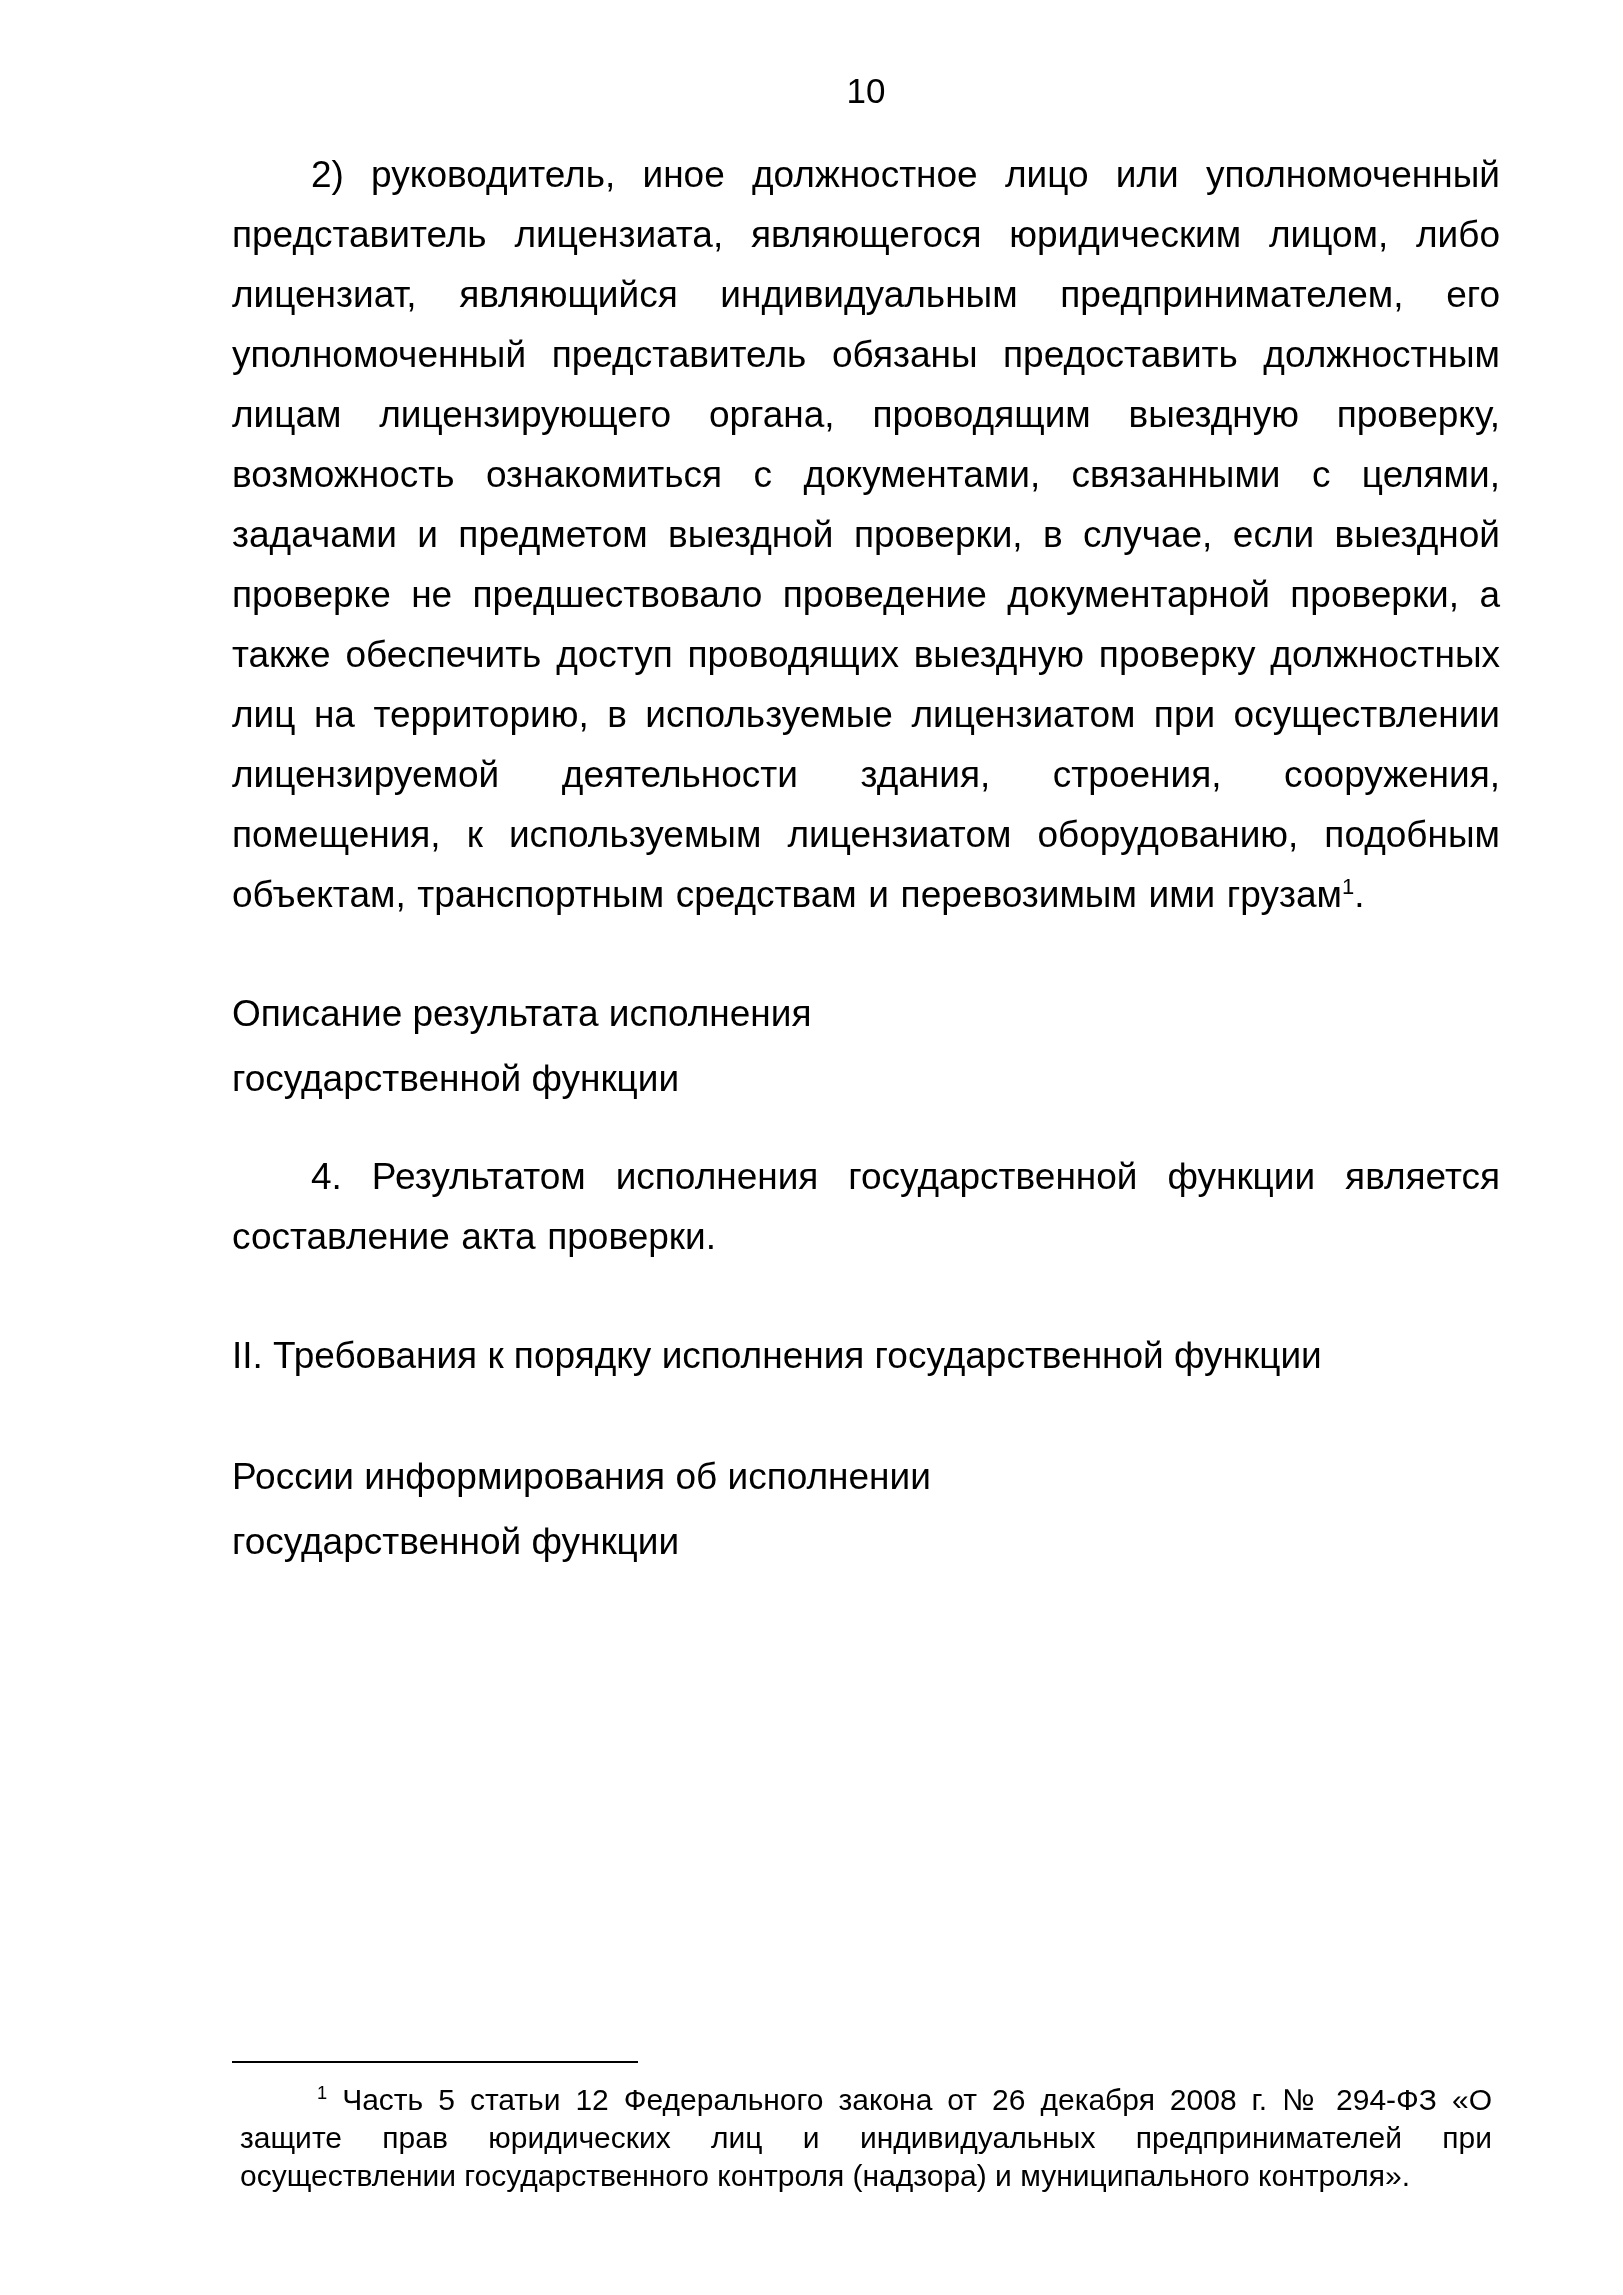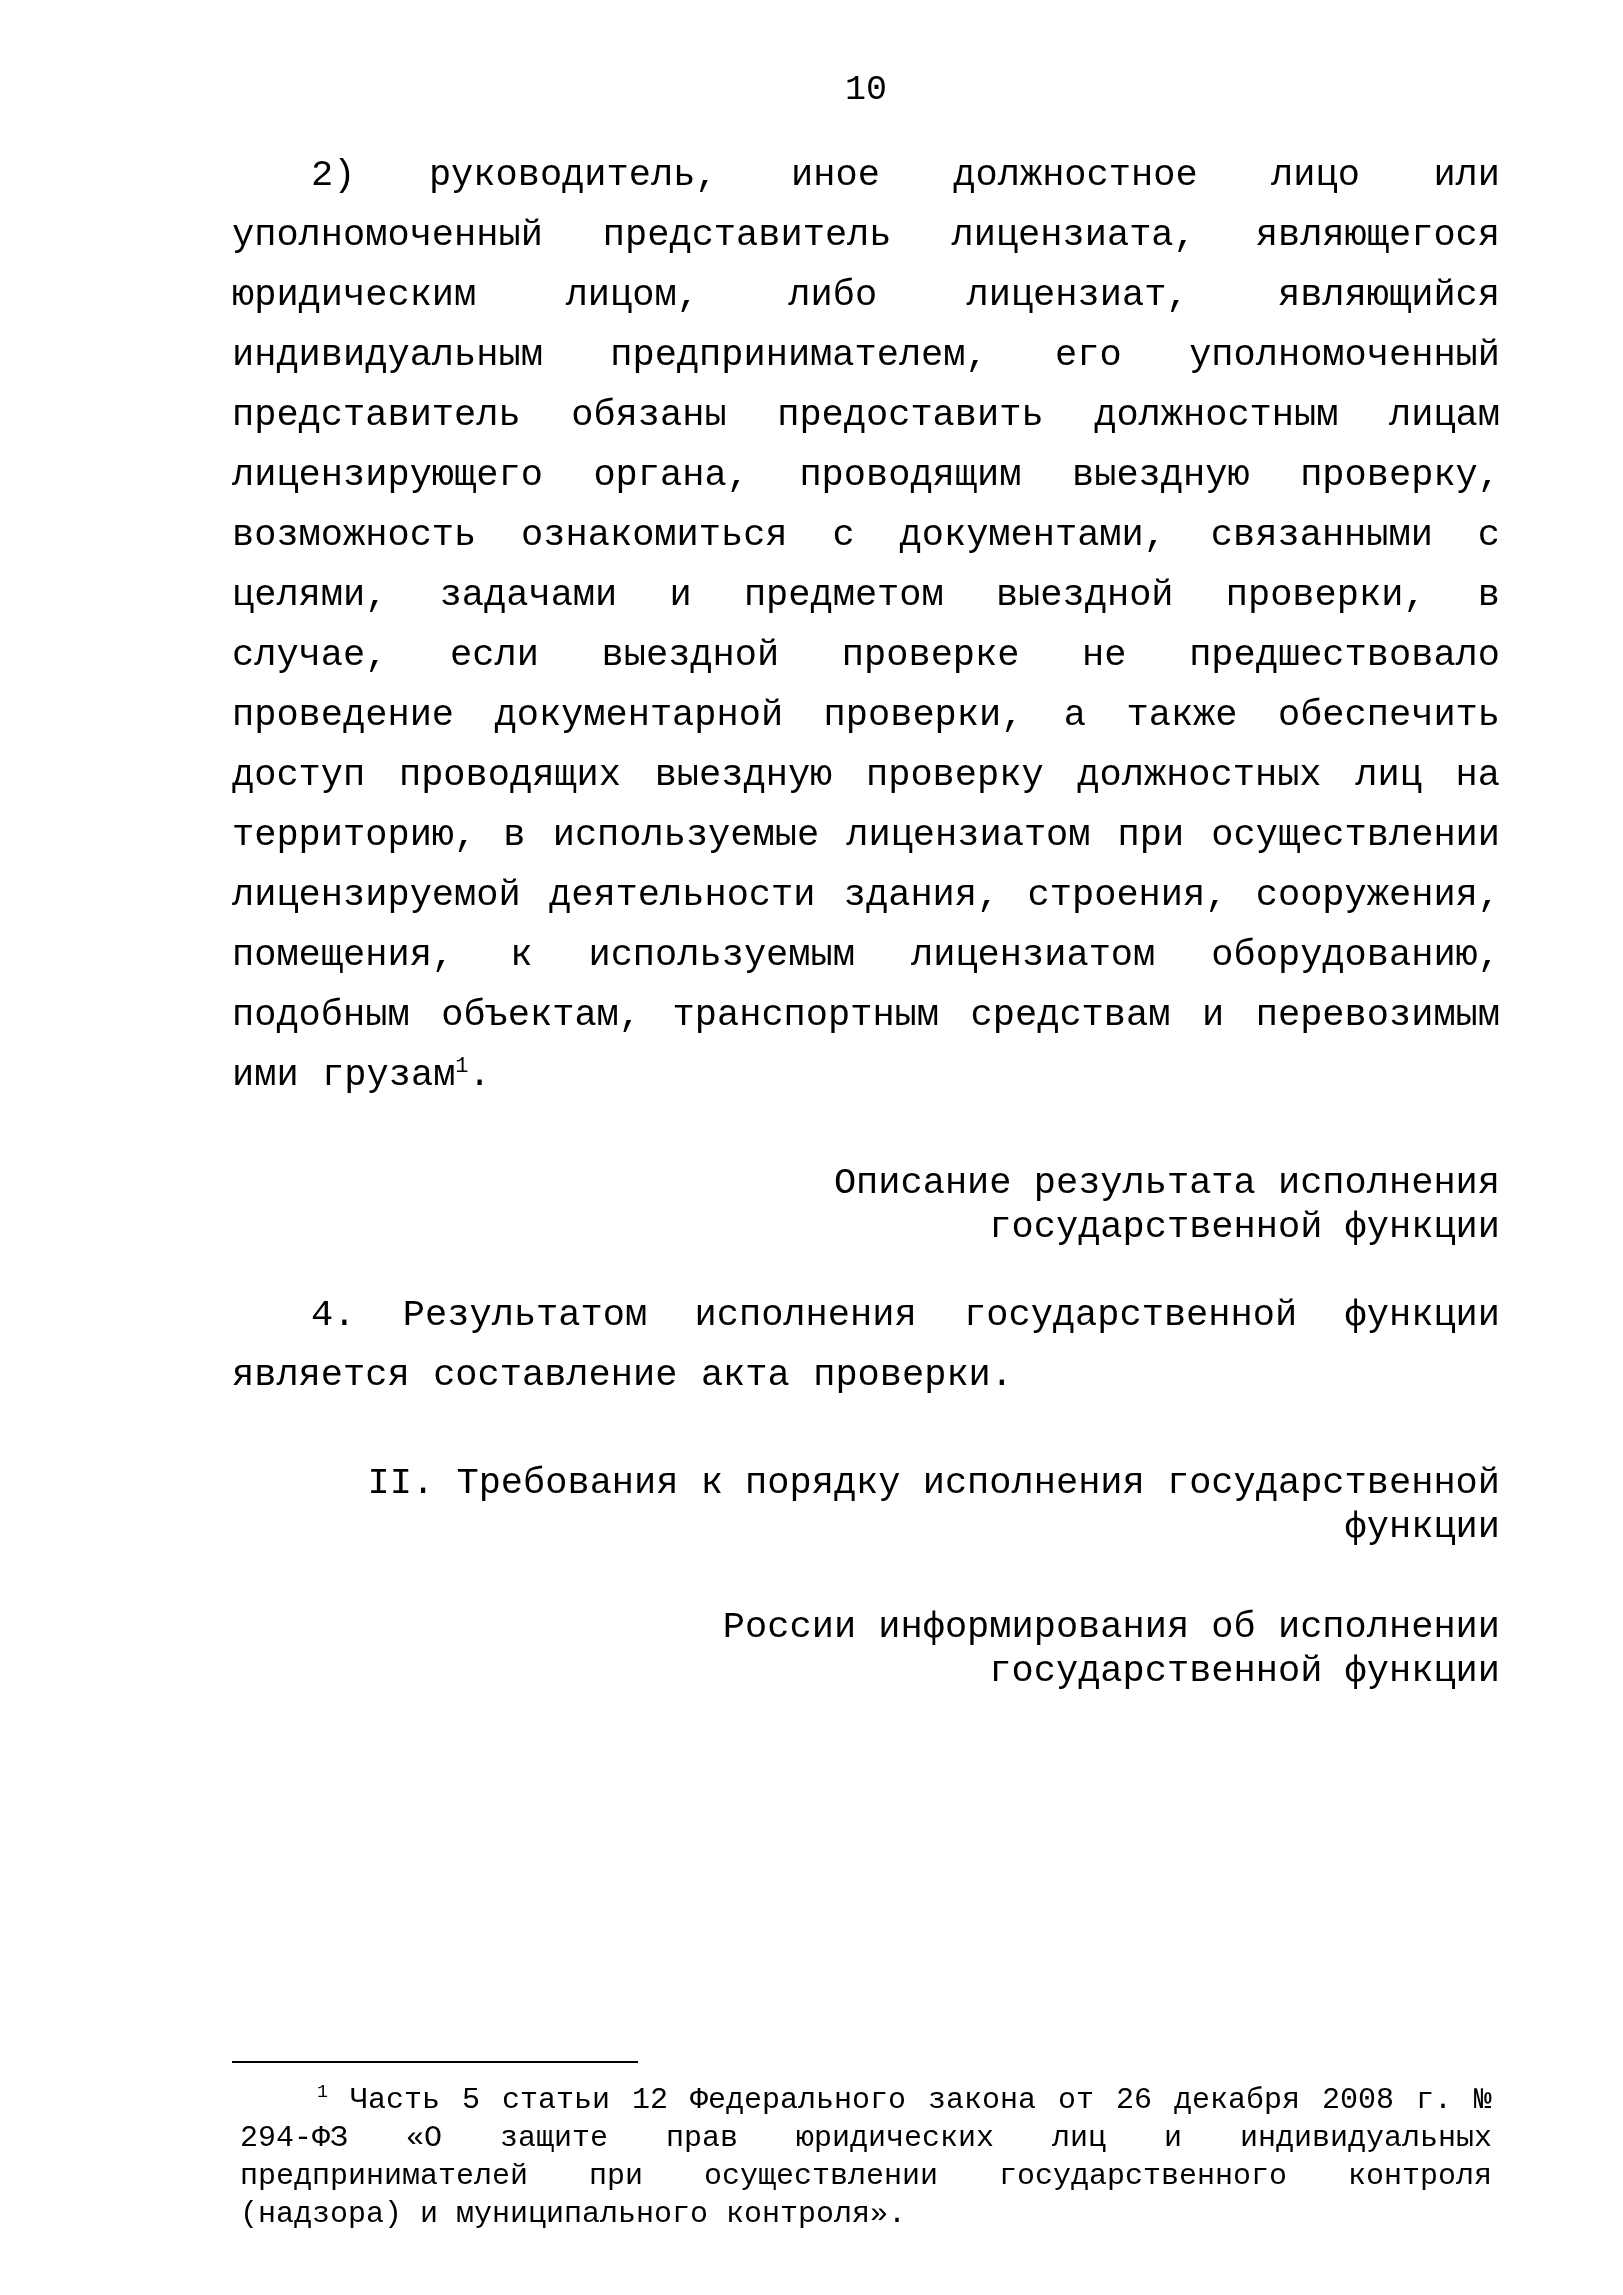--- a/index.html
+++ b/index.html
@@ -6,21 +6,21 @@
     margin: 0;
     padding: 0;
     background: #ffffff;
   }
   .page {
     position: relative;
     width: 1623px;
     height: 2295px;
     background: #ffffff;
     color: #000000;
-    font-family: Liberation Mono, monospace;
+    font-family: Liberation Sans, sans-serif;
     overflow: hidden;
   }
   .textblock {
     position: absolute;
     left: 232px;
     right: 123px;
     top: 71px;
   }
   .page-number {
     text-align: center;
@@ -36,23 +36,23 @@
     word-spacing: 1.3px;
   }
   p.body.indent {
     text-indent: 79px;
   }
   p.body.justify-last {
     text-align-last: justify;
   }
   .heading {
     font-size: 37px;
-    line-height: 44px;
+    line-height: 65px;
     font-weight: normal;
-    text-align: right;
+    text-align: left;
     white-space: pre-line;
     margin: 56px 0 36px 0;
   }
   sup.fn-ref {
     font-size: 22px;
     line-height: 0;
     vertical-align: super;
   }
   .footnote-area {
     position: absolute;

